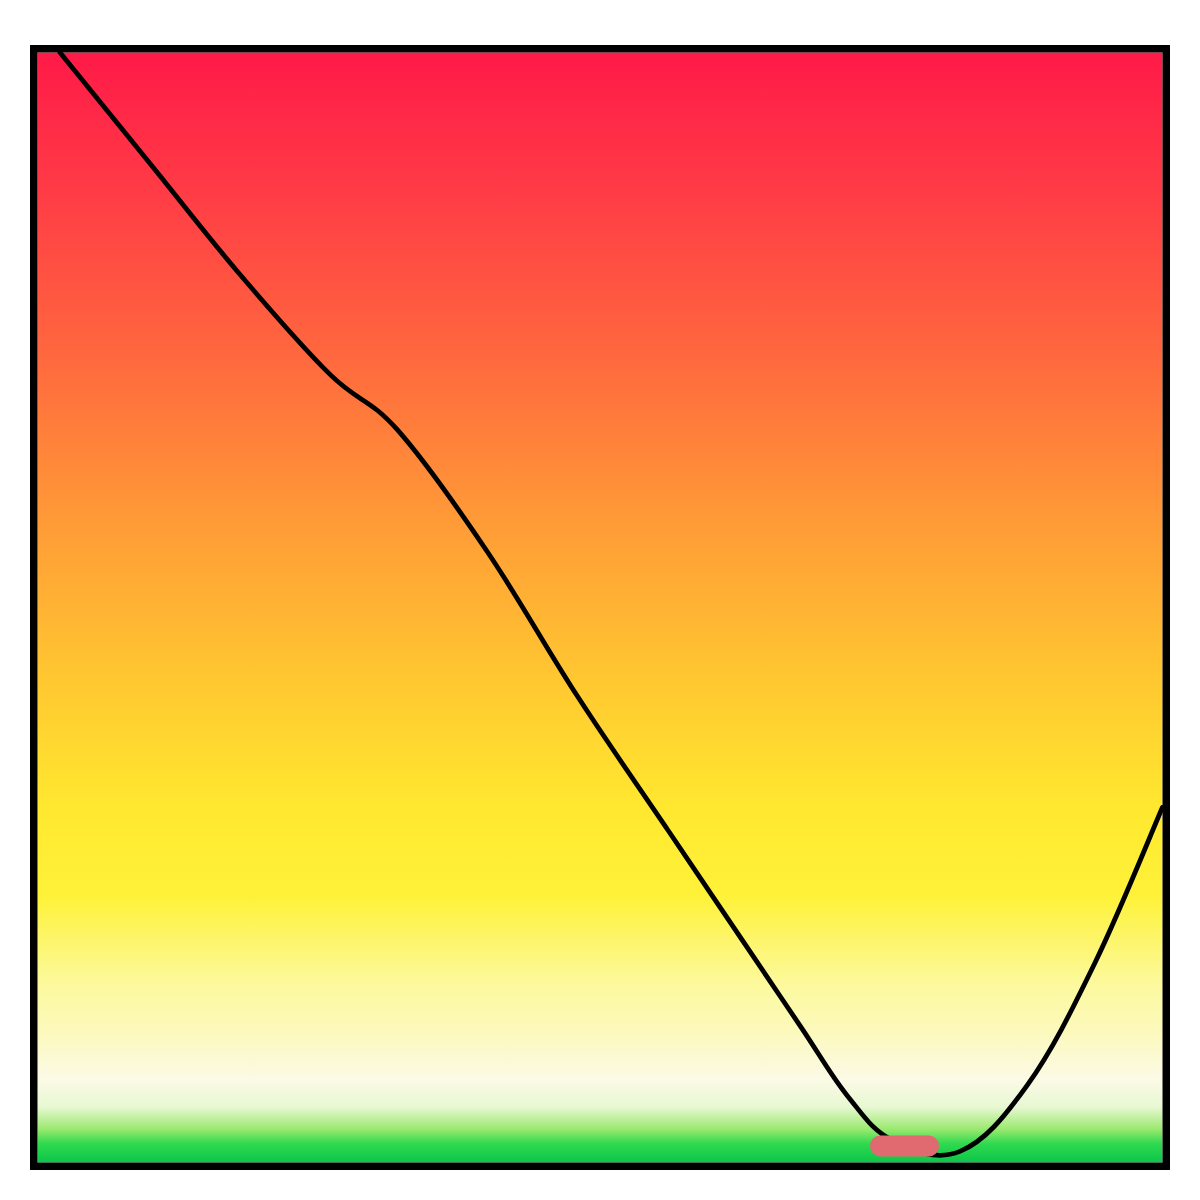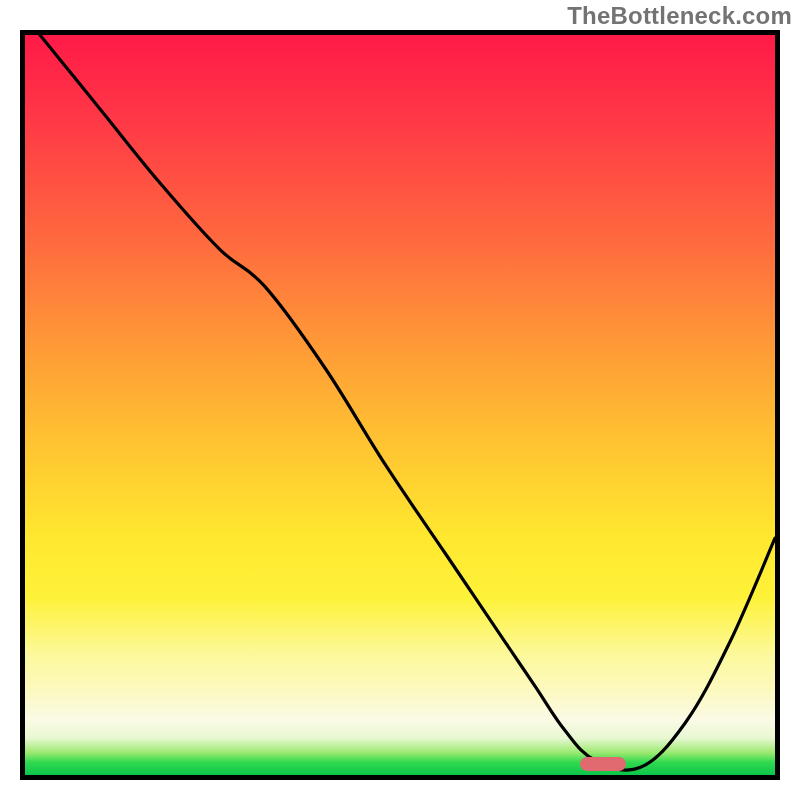--- a/index.html
+++ b/index.html
@@ -82,21 +82,20 @@
     background: #e06a6f;
     transform: translate(-50%, -50%);
     z-index: 2;
   }
 </style>
 </head>
 <body>
 
 <div class="stage">
 
-  <div class="watermark">TheBottleneck.com</div>
 
   <div class="plot">
     <div class="gradient"></div>
 
     <svg class="curve" viewBox="0 0 760 750" preserveAspectRatio="none">
       <path id="curve-path" fill="none" stroke="#000" stroke-width="3.2" stroke-linejoin="round" stroke-linecap="round" d="M 20.0 5.0 C 30.8 18.3, 58.4 52.4, 80.0 79.0 C 101.6 105.6, 118.4 127.7, 140.0 153.0 C 161.6 178.3, 181.1 201.0, 200.0 219.6 C 218.9 238.2, 226.1 235.3, 245.0 256.6 C 263.9 277.9, 283.4 306.0, 305.0 338.0 C 326.6 370.0, 343.4 400.9, 365.0 434.2 C 386.6 467.5, 408.8 499.0, 425.0 523.0 C 441.2 547.0, 444.2 551.4, 455.0 567.4 C 465.8 583.4, 474.2 595.8, 485.0 611.8 C 495.8 627.8, 504.2 640.2, 515.0 656.2 C 525.8 672.2, 534.2 687.3, 545.0 700.6 C 555.8 713.9, 561.5 723.5, 575.0 730.2 C 588.5 736.9, 603.8 744.3, 620.0 737.6 C 636.2 730.9, 648.8 715.8, 665.0 693.2 C 681.2 670.6, 693.8 645.1, 710.0 611.8 C 726.2 578.5, 746.9 526.8, 755.0 508.2"></path>
     </svg>
 
     <div class="marker" id="marker" style="left: 582.5px; top: 733.9px;"></div>
 

